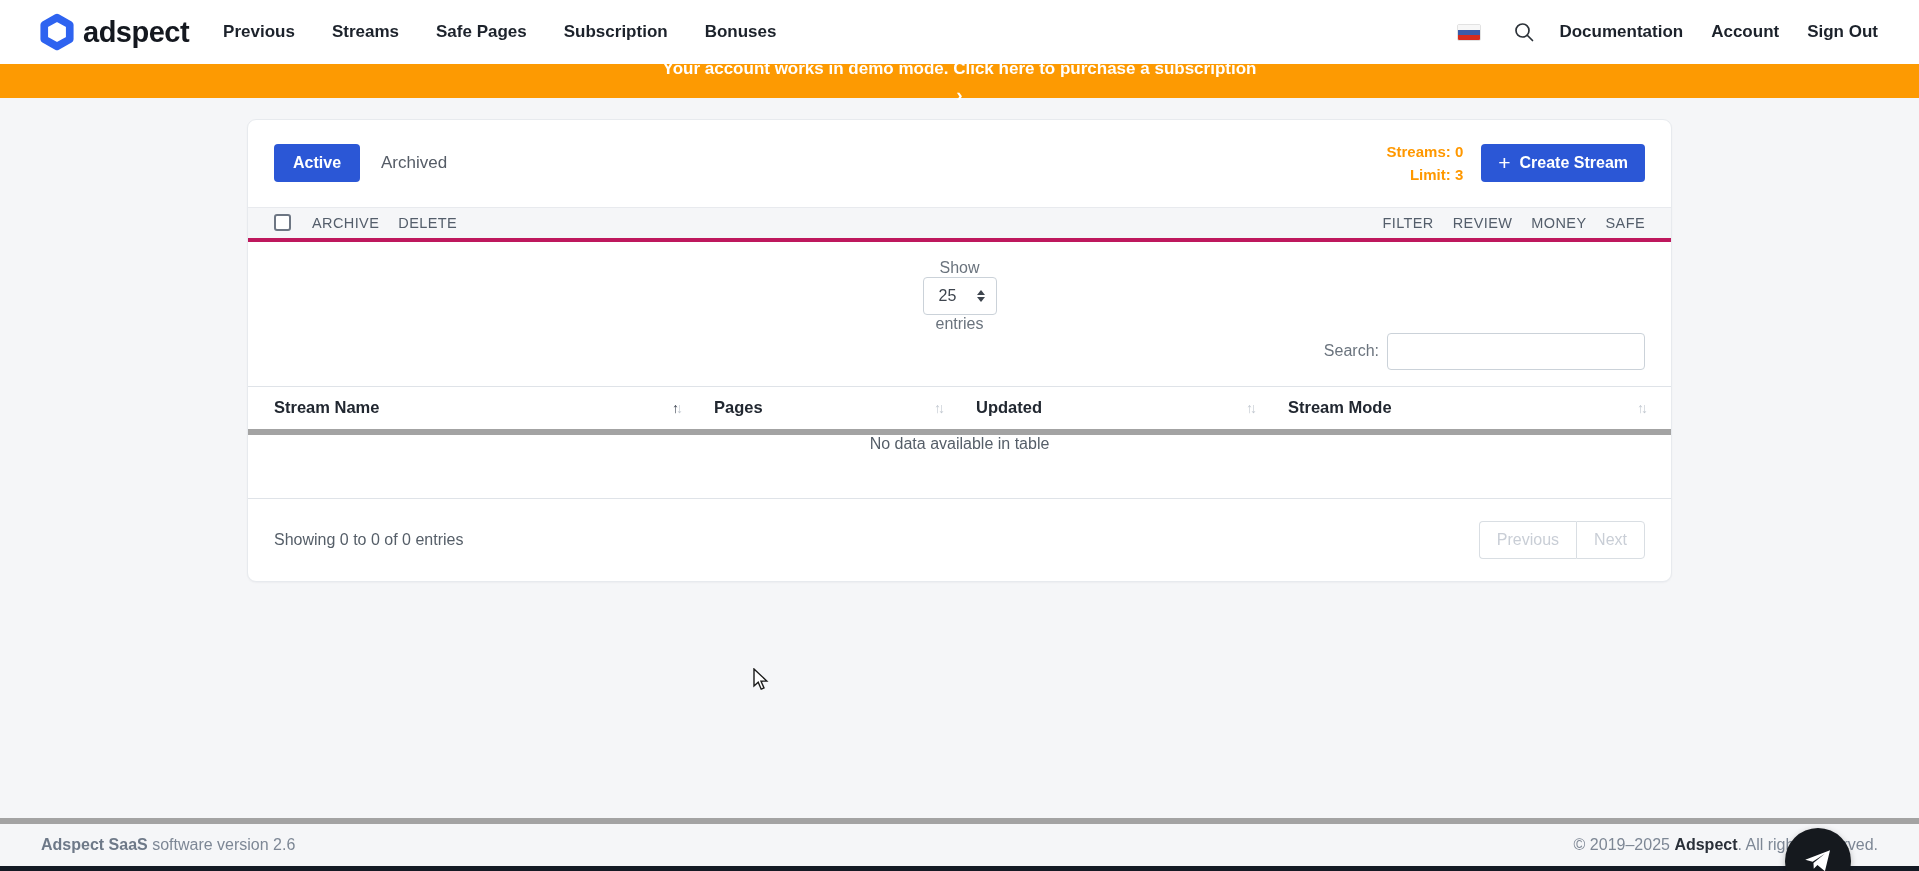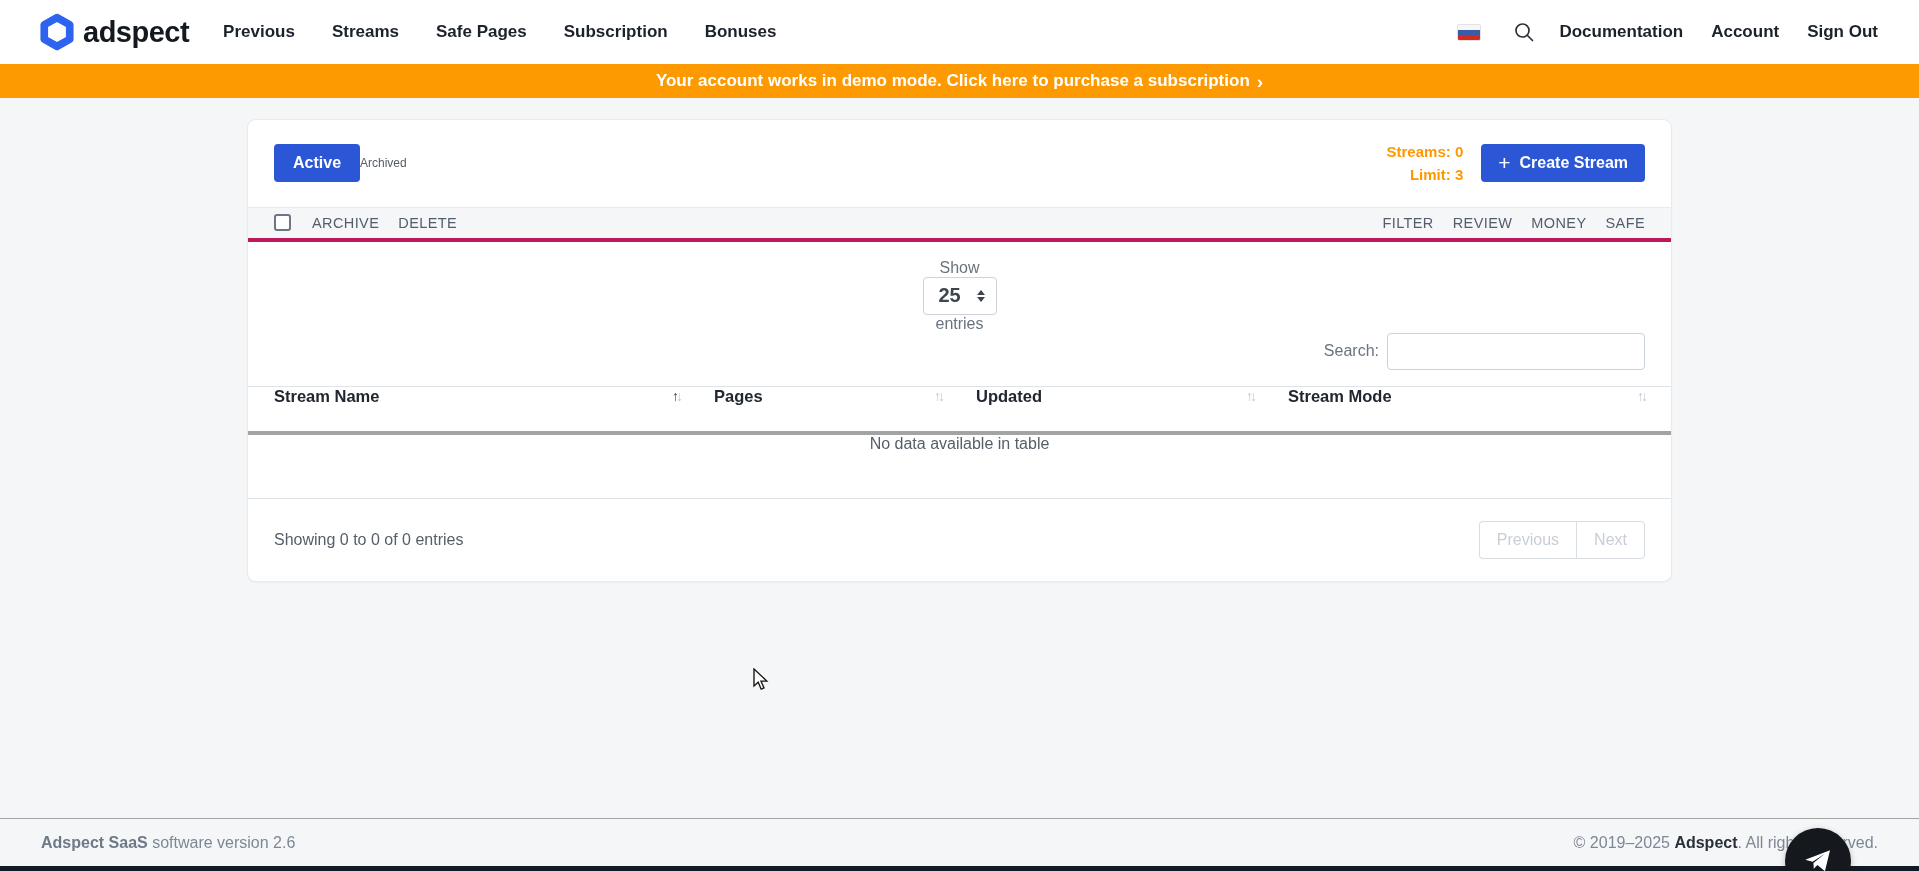--- a/index.html
+++ b/index.html
@@ -19,69 +19,69 @@
   .top-right { margin-left:auto; display:flex; align-items:center; }
   .flag { width:24px; height:17px; border:1px solid #e2e2e2; border-radius:2px; overflow:hidden; display:flex; flex-direction:column; margin-right:22px; }
   .flag div { flex:1; }
   .flag .w { background:#f7f7f7; } .flag .b { background:#3a5ba9; } .flag .r { background:#d52b1e; }
   .global-search { width:408px; border:none; outline:none; font-size:17px; color:#3a414b; background:transparent; }
   .global-search::placeholder { color:#b9c0ca; }
   .search-icon { margin:0 24px 0 10px; cursor:pointer; display:flex; }
   .right-links { display:flex; align-items:center; gap:28px; }
 
   
-  .banner { height:34px; background:#fd9a02; display:flex; align-items:center; justify-content:center; gap:7px; flex-shrink:0; cursor:pointer; }
+  .banner { height:34px; background:#fd9a02; display:flex; align-items:center; justify-content:center; gap:7px; flex-shrink:0; cursor:pointer;flex-direction:column; }
   .banner span { color:#ffffff; font-size:17px; font-weight:700; }
   .banner .chev { font-size:19px; font-weight:700; line-height:17px; }
 
   
   .main { flex:1; position:relative; }
   .card { width:1425px; margin:21px auto 0; background:#ffffff; border:1px solid #e7eaee; border-radius:9px; box-shadow:0 1px 2px rgba(20,30,50,.04); }
 
   .card-top { display:flex; align-items:center; padding:20px 26px; }
   .tab-active { background:#2b57d6; color:#fff; font-size:16px; font-weight:700; border:none; border-radius:4px; padding:10px 19px; cursor:pointer; }
-  .tab-archived { color:#555c66; font-size:12px; font-weight:400; cursor:pointer; }
+  .tab-archived { color:#555c66; font-size:17px; font-weight:400; margin-left:21px; cursor:pointer; }
   .quota { margin-left:auto; text-align:right; color:#ff9800; font-size:15px; font-weight:700; line-height:1.55; margin-right:18px; }
   .create-btn { background:#2b57d6; color:#fff; border:none; border-radius:4px; font-size:16px; font-weight:700; padding:10px 17px; display:flex; align-items:center; gap:9px; cursor:pointer; }
   .create-btn .plus { font-size:21px; font-weight:400; line-height:16px; }
 
   .toolbar { height:35px; background:#f5f6f8; border-top:1px solid #e8eaee; border-bottom:4px solid #be185d; display:flex; align-items:center; padding:0 26px; }
   .cbox { width:17px; height:17px; border:2px solid #6d7683; border-radius:3px; background:#fff; margin-right:21px; cursor:pointer; }
   .tool { font-size:14.5px; color:#545e6b; letter-spacing:.4px; margin-right:19px; cursor:pointer; }
   .toolbar .spacer { margin-left:auto; }
   .tool.last { margin-right:0; }
 
   .show-row { display:flex; align-items:center; padding:17px 26px 16px;flex-direction:column; }
   .muted { color:#6a737d; font-size:16px; }
-  .page-size { margin:0 10px; border:1px solid #cbd2d9; border-radius:4px; height:38px; width:74px; display:flex; align-items:center; justify-content:space-between; padding:0 11px 0 15px; cursor:pointer; color:#3e454e; font-size:20px;font-weight:bold; }
+  .page-size { margin:0 10px; border:1px solid #cbd2d9; border-radius:4px; height:38px; width:74px; display:flex; align-items:center; justify-content:space-between; padding:0 11px 0 15px; cursor:pointer; color:#3e454e; font-size:16px; }
   .caret-stack { display:flex; flex-direction:column; gap:2px; }
   .caret-stack i { width:0; height:0; border-left:4.5px solid transparent; border-right:4.5px solid transparent; }
   .caret-up { border-bottom:5.5px solid #3e454e; }
   .caret-down { border-top:5.5px solid #3e454e; }
   .search-wrap { margin-left:auto; display:flex; align-items:center; gap:8px; }
   .table-search { width:258px; height:37px; border:1px solid #cbd2d9; border-radius:4px; outline:none; font-size:16px; padding:0 10px; color:#3e454e; }
 
-  .thead { display:flex; border-top:1px solid #dfe3e8; border-bottom:4px solid #a3a3a3; padding:0 26px; height:49px; align-items:flex-start; }
+  .thead { display:flex; border-top:1px solid #dfe3e8; border-bottom:6px solid #a3a3a3; padding:0 26px; height:49px; align-items:center; }
   .th { display:flex; align-items:center; justify-content:space-between; padding-right:34px; cursor:pointer; }
   .th-label { font-size:16.5px; font-weight:700; color:#212730; }
   .c1 { width:440px; } .c2 { width:262px; } .c3 { width:312px; } .c4 { flex:1; padding-right:0; }
   .sort { font-size:14px; letter-spacing:-3px; color:#c3c9d1; white-space:nowrap; }
   .sort .on { color:#3b4350; }
 
   .empty-row { height:64px; display:flex; justify-content:center; border-bottom:1px solid #dfe3e8; }
   .empty-text { color:#555e68; font-size:16px; }
 
   .card-foot { display:flex; align-items:center; padding:22px 26px; }
   .pager { margin-left:auto; display:flex; }
   .pg-btn { background:#fff; border:1px solid #d9dee3; color:#c9ced6; font-size:16px; padding:9px 17px; cursor:default; }
   .pg-prev { border-radius:4px 0 0 4px; border-right:none; }
   .pg-next { border-radius:0 4px 4px 0; }
 
   
-  .page-footer { height:48px; flex-shrink:0; border-top:1px solid #a3a3a3; display:flex; align-items:center; justify-content:space-between; padding:0 41px; font-size:16px; color:#7d8795; }
+  .page-footer { height:48px; flex-shrink:0; border-top:6px solid #a3a3a3; display:flex; align-items:center; justify-content:space-between; padding:0 41px; font-size:16px; color:#7d8795; }
   .page-footer b.left-b { color:#6e7988; font-weight:700; }
   .page-footer b.right-b { color:#2a3039; font-weight:700; }
   .bottom-strip { height:5px; background:#141a24; flex-shrink:0; }
 
   .tg-fab { position:absolute; left:1785px; top:730px; width:66px; height:66px; border-radius:50%; background:#15191e; display:flex; align-items:center; justify-content:center; cursor:pointer; box-shadow:0 2px 6px rgba(0,0,0,.25); }
 
   .cursor { position:absolute; left:752px; top:570px; pointer-events:none; }
 </style>
 </head>
 <body>

